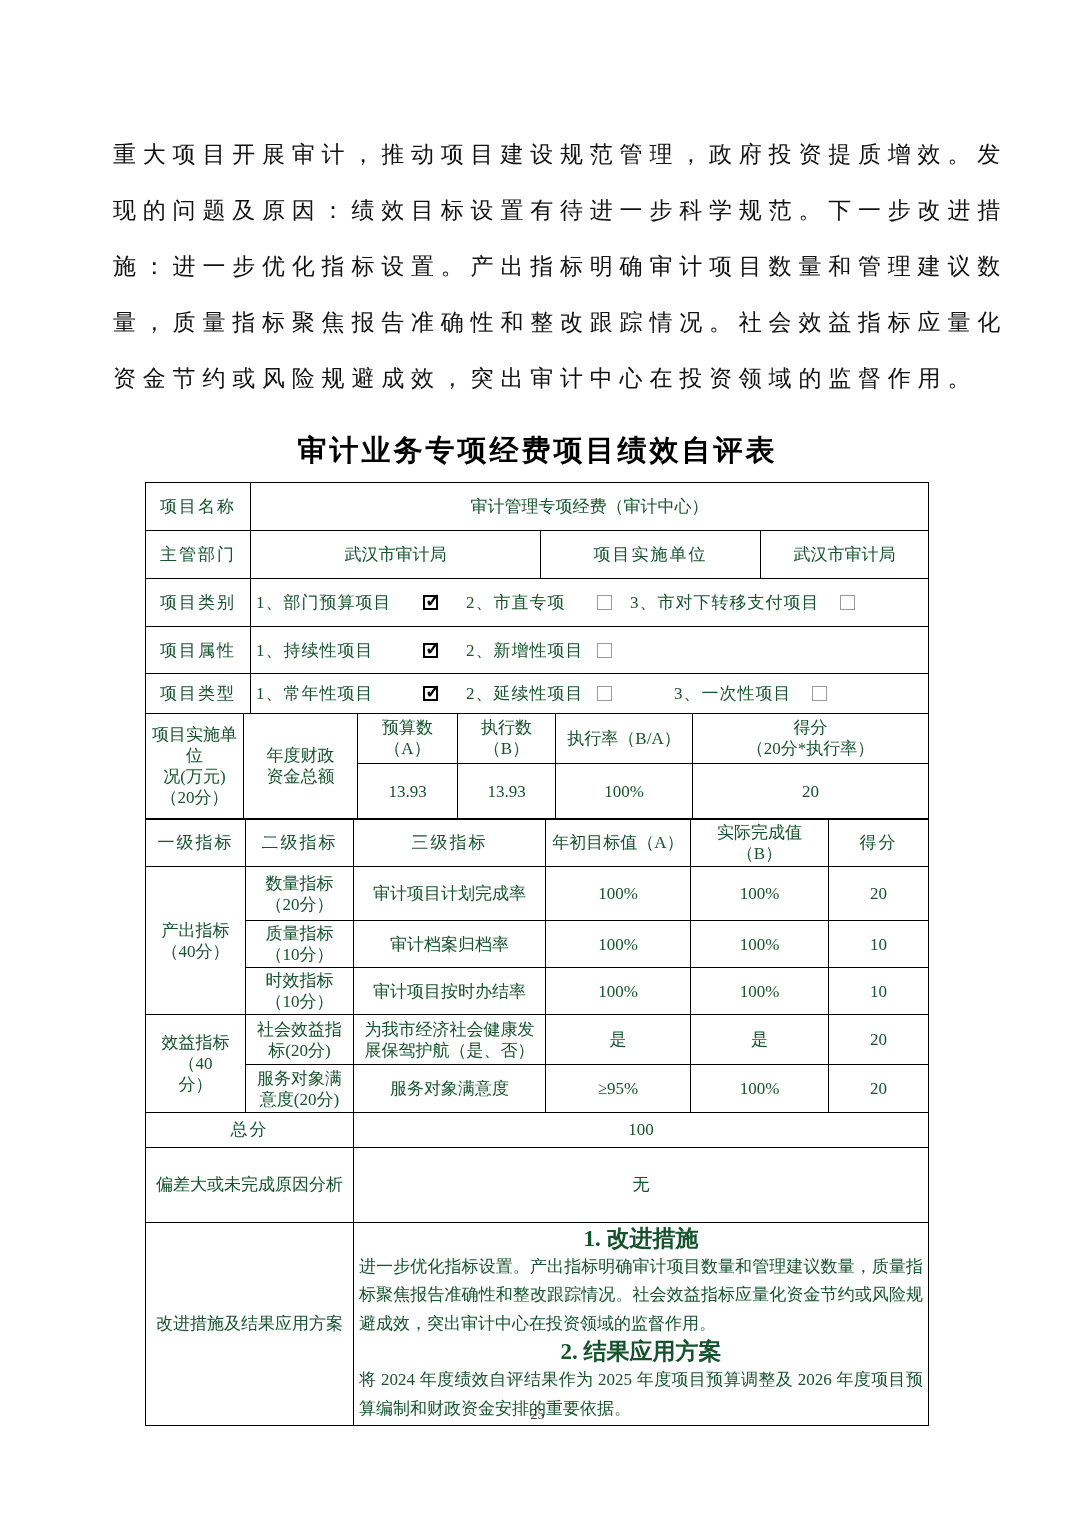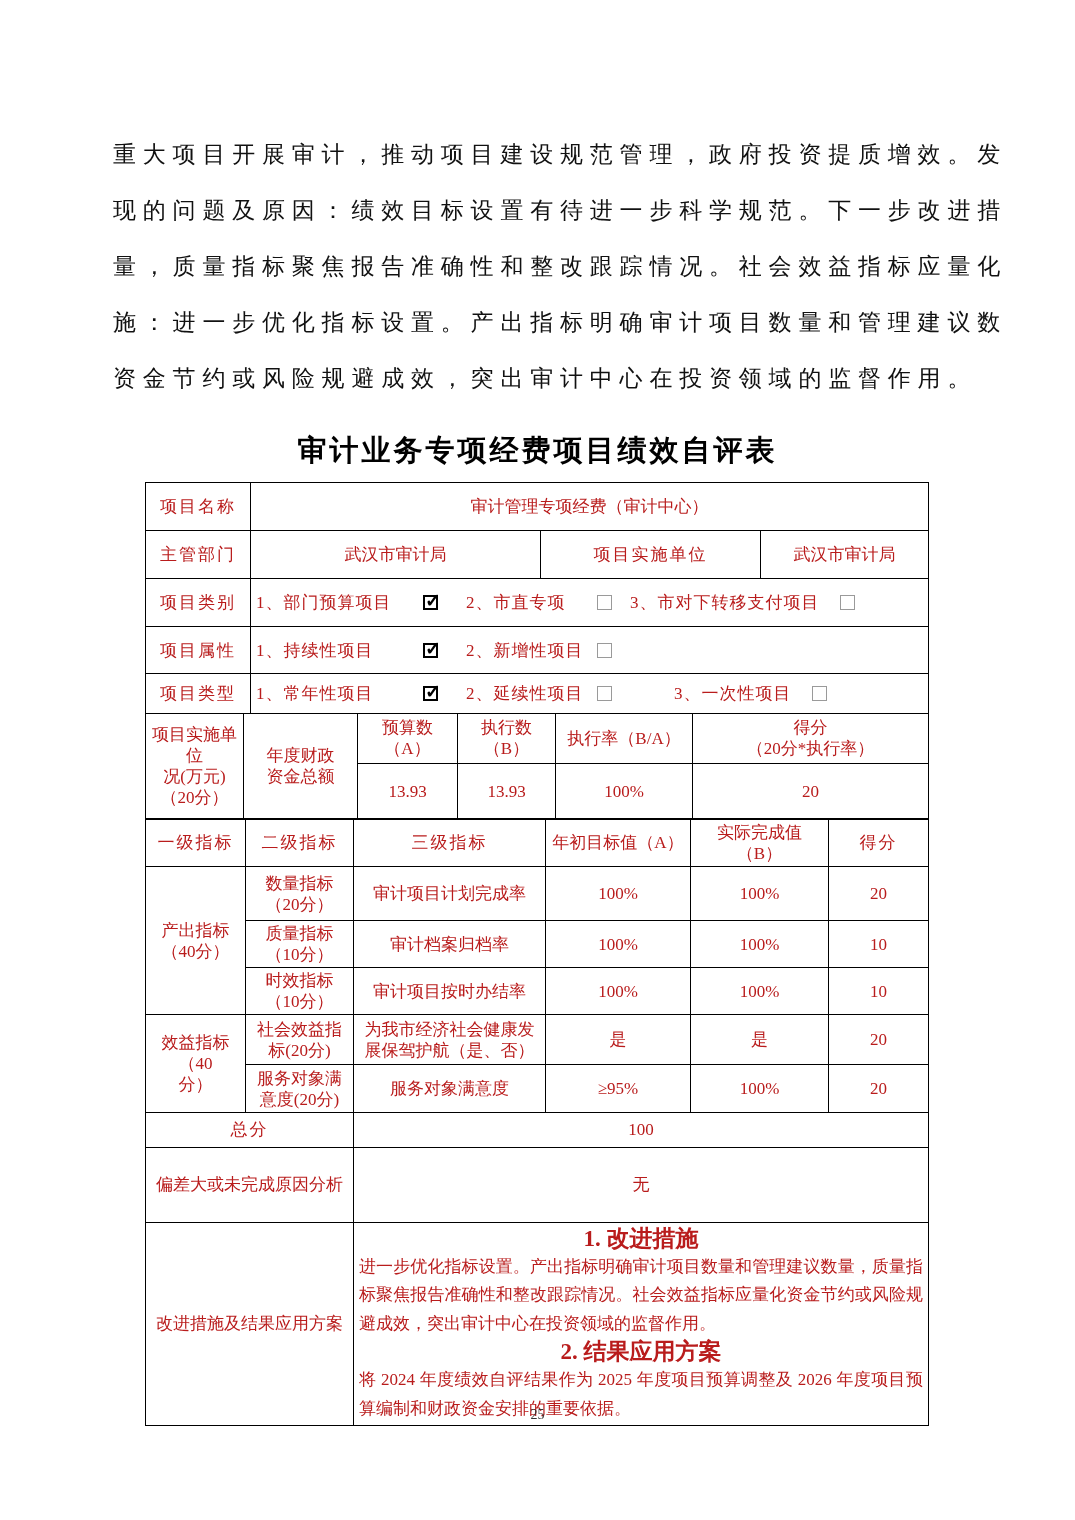--- a/index.html
+++ b/index.html
@@ -21,21 +21,21 @@
   
   .doc-title {
     position:absolute; top:431px; left:0; width:1075px;
     text-align:center; font-size:29px; font-weight:bold;
     letter-spacing:3px; color:#000;
   }
   
   .tables { position:absolute; top:482px; left:145px; width:785px; }
   table.tbl {
     border-collapse:collapse; table-layout:fixed; width:783px;
-    font-size:17px; color:#b91c1c;
+    font-size:17px; color:#14532d;
   }
   table.tbl + table.tbl { margin-top:-1.5px; }
   .tbl td {
     border:1.5px solid #000;
     text-align:center; vertical-align:middle;
     padding:2px 5px; line-height:21px;
     overflow:hidden;
   }
   .lab { letter-spacing:2px; }
   .pre { white-space:pre-line; }
@@ -71,22 +71,22 @@
   }
 </style>
 </head>
 <body>
 
 <div class="page">
 
   <div class="intro">
     <div class="intro-line">重大项目开展审计，推动项目建设规范管理，政府投资提质增效。发</div>
     <div class="intro-line">现的问题及原因：绩效目标设置有待进一步科学规范。下一步改进措</div>
+    <div class="intro-line">施：进一步优化指标设置。产出指标明确审计项目数量和管理建议数</div>
     <div class="intro-line">量，质量指标聚焦报告准确性和整改跟踪情况。社会效益指标应量化</div>
-    <div class="intro-line">施：进一步优化指标设置。产出指标明确审计项目数量和管理建议数</div>
     <div class="intro-line">资金节约或风险规避成效，突出审计中心在投资领域的监督作用。</div>
   </div>
 
   <div class="doc-title">审计业务专项经费项目绩效自评表</div>
 
   <div class="tables">
 
     <table class="tbl">
       <colgroup>
           <col style="width:105px">

